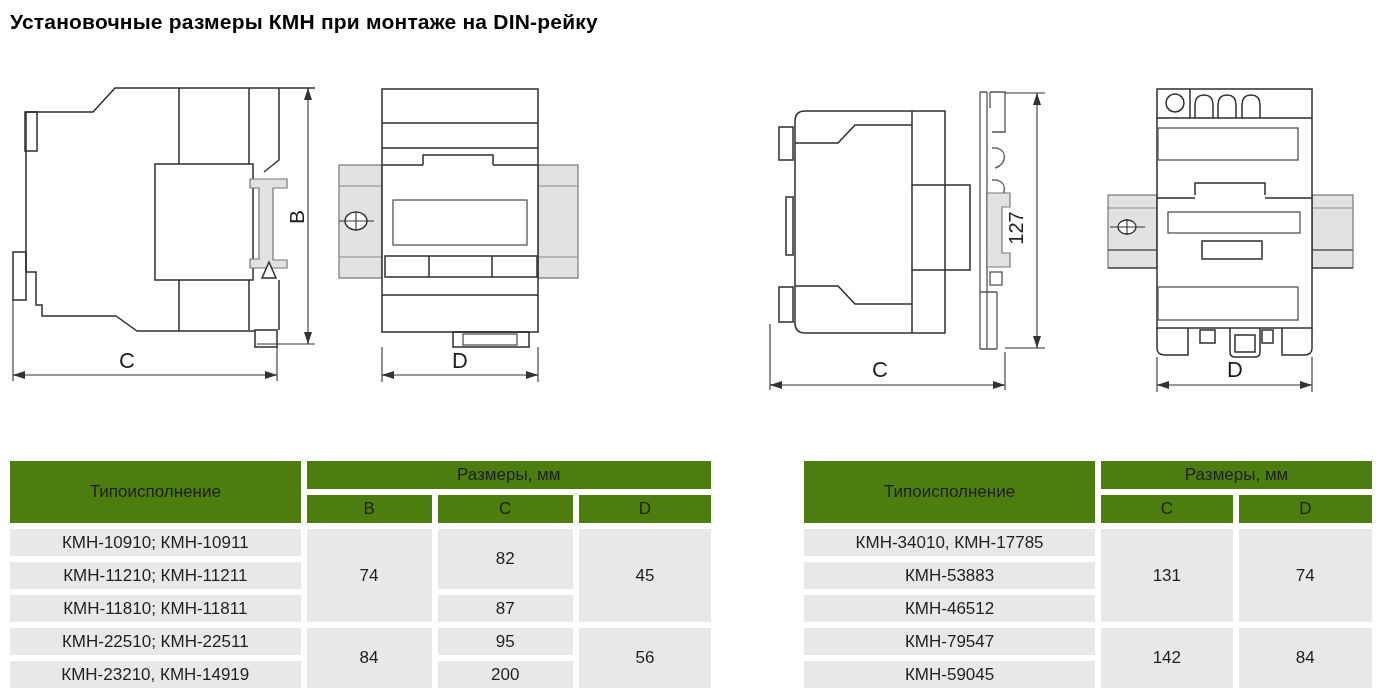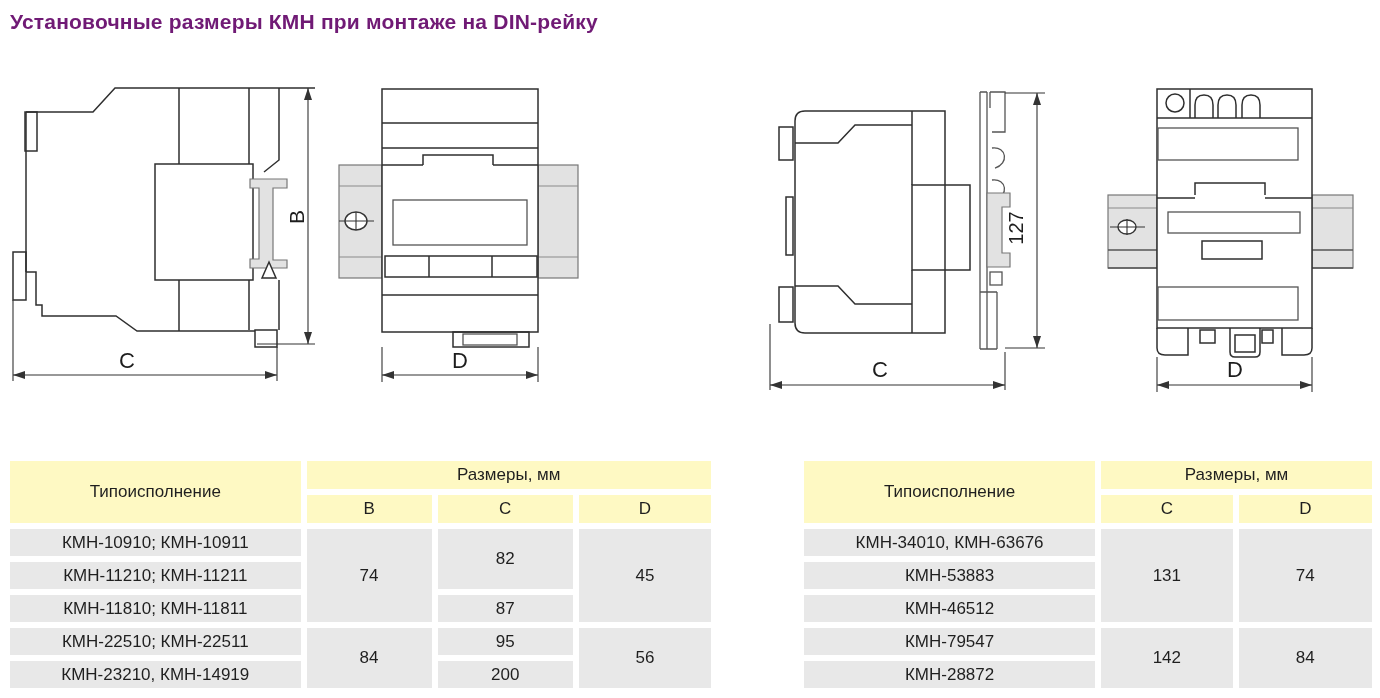--- a/index.html
+++ b/index.html
@@ -1,29 +1,29 @@
 <!DOCTYPE html>
 <html><head>
 <meta charset="utf-8">
 <style>
   html,body{margin:0;padding:0;background:#fff;}
   body{width:1380px;height:698px;position:relative;font-family:"Liberation Sans",sans-serif;overflow:hidden;}
-  .title{position:absolute;left:10px;top:10px;font-size:21px;font-weight:bold;color:#701a75;letter-spacing:.2px;}
+  .title{position:absolute;left:10px;top:10px;font-size:21px;font-weight:bold;color:#000000;letter-spacing:.2px;}
   svg.drawing{position:absolute;}
   svg .ln{stroke:#2f2f2f;stroke-width:1.5;fill:none;stroke-linejoin:miter;}
   svg .ln2{stroke:#555;stroke-width:1.3;fill:none;}
   svg .thin{stroke:#8a8a8a;stroke-width:1.1;fill:none;}
   svg .gray{fill:#e2e2e2;stroke:#777;stroke-width:1.2;}
   svg .wht{fill:#ffffff;stroke:#2f2f2f;stroke-width:1.5;}
   svg .dim{stroke:#333;stroke-width:1.1;fill:none;}
   svg .arr{fill:#333;stroke:none;}
   svg text{fill:#1d1d1d;font-family:"Liberation Sans",sans-serif;}
   table.dims{position:absolute;border-collapse:separate;border-spacing:6px;table-layout:fixed;font-size:17px;color:#1f1f1f;}
   table.dims td{text-align:center;vertical-align:middle;padding:0 4px;overflow:hidden;white-space:nowrap;}
-  table.dims td.h{background:#fef9c3;height:28px;}
+  table.dims td.h{background:#4d7c0f;height:28px;}
   table.dims td.c{background:#e8e8e8;height:27px;}
 </style>
 </head>
 <body>
 
 <div class="title">Установочные размеры КМН при монтаже на DIN-рейку</div>
 
 <svg class="drawing" style="left:5px;top:80px" width="315" height="312" viewBox="0 0 315 312">
   <g>
     <path class="ln" d="M21,32 H88 L110,8 H310"></path>
@@ -208,32 +208,32 @@
   <tbody>
       <tr>
     <td class="h" rowspan="2">Типоисполнение</td>
     <td class="h" colspan="2">Размеры, мм</td>
   </tr>
   <tr>
     <td class="h">C</td>
     <td class="h">D</td>
   </tr>
   <tr>
-    <td class="c">КМН-34010, КМН-63676</td>
+    <td class="c">КМН-34010, КМН-17785</td>
     <td class="c" rowspan="3">131</td>
     <td class="c" rowspan="3">74</td>
   </tr>
   <tr>
     <td class="c">КМН-53883</td>
   </tr>
   <tr>
     <td class="c">КМН-46512</td>
   </tr>
   <tr>
     <td class="c">КМН-79547</td>
     <td class="c" rowspan="2">142</td>
     <td class="c" rowspan="2">84</td>
   </tr>
   <tr>
-    <td class="c">КМН-28872</td>
+    <td class="c">КМН-59045</td>
   </tr>
 </tbody>
   </table>
 
 </body></html>

